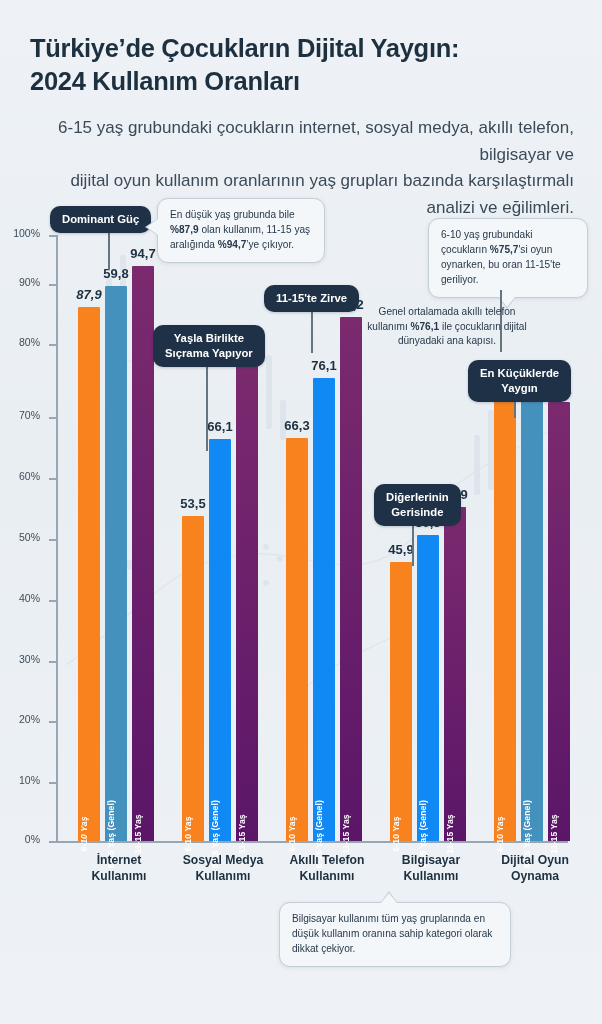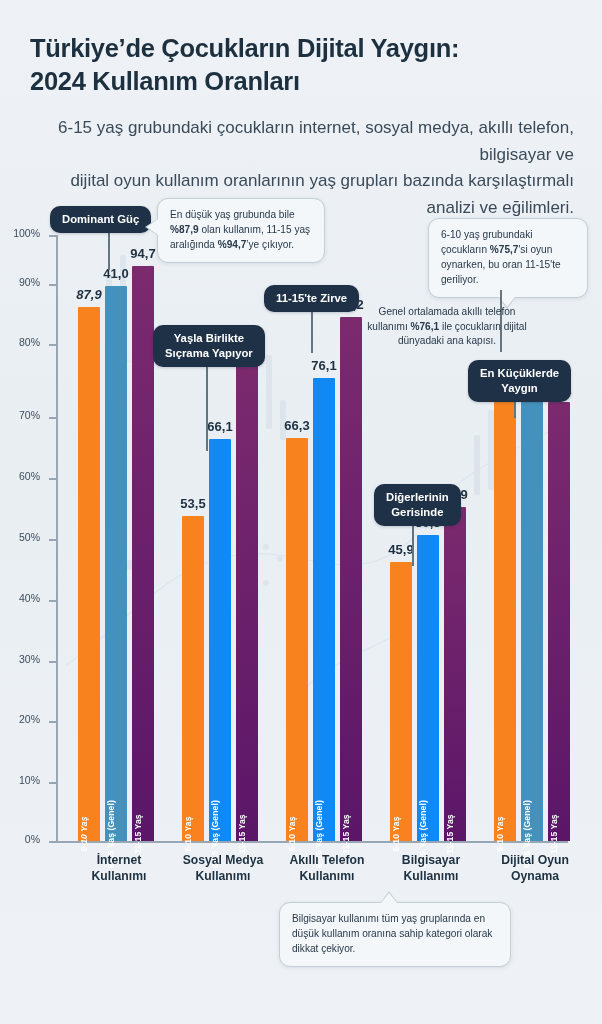--- a/index.html
+++ b/index.html
@@ -319,21 +319,21 @@
             <span class="tick-label">0%</span>
           </div>
       </div>
 
       <div class="group" style="left:22px; width:82px;">
         <div class="bar" style="left:0px;  height:534.2px; background:#F7821E;font-style:italic;">
           <span class="bar-value">87,9</span>
           <span class="bar-inlabel">6-10 Yaş</span>
         </div>
         <div class="bar" style="left:27px; height:554.9px; background:#4591BE;">
-          <span class="bar-value">41,0</span>
+          <span class="bar-value">59,8</span>
           <span class="bar-inlabel">6-15 Yaş (Genel)</span>
         </div>
         <div class="bar" style="left:54px; height:575.5px; background:linear-gradient(180deg,#7B2A6E,#5B1668);">
           <span class="bar-value">94,7</span>
           <span class="bar-inlabel">11-15 Yaş</span>
         </div>
         <div class="cat-label">
           <div>İnternet</div>
           <div>Kullanımı</div>
         </div>

